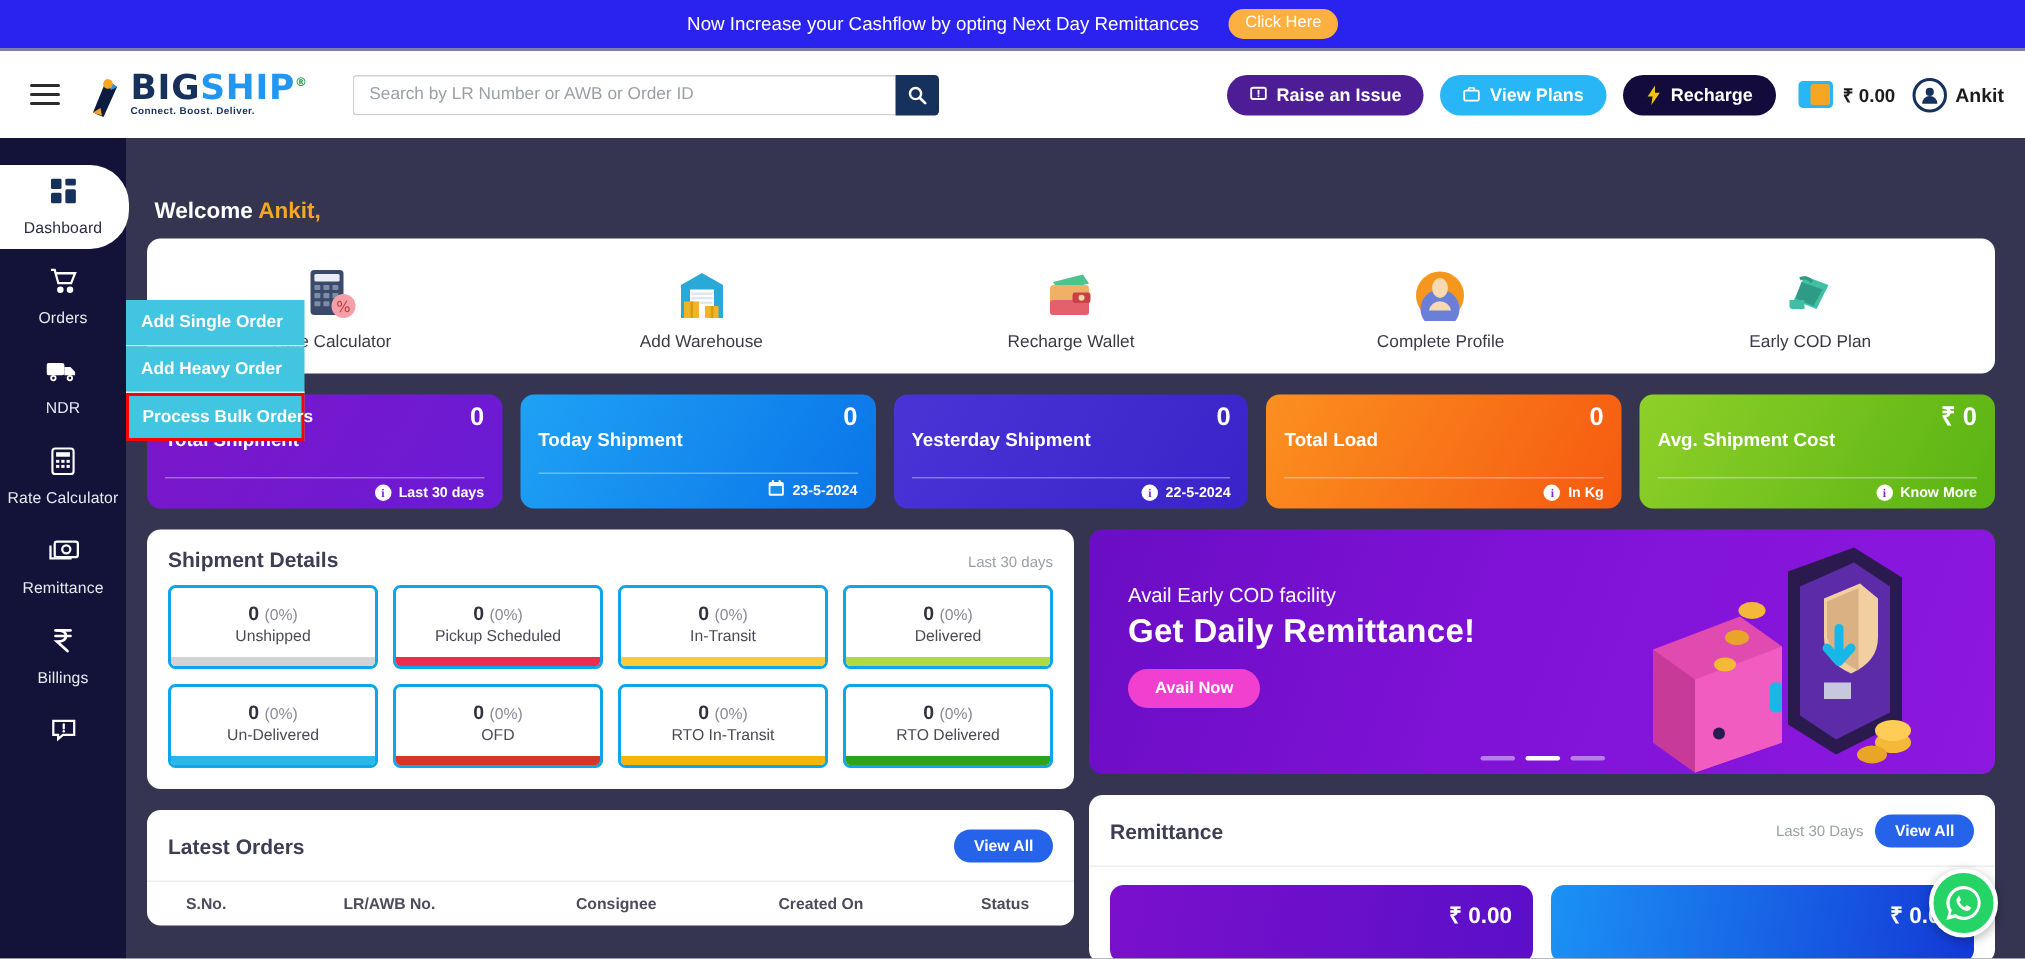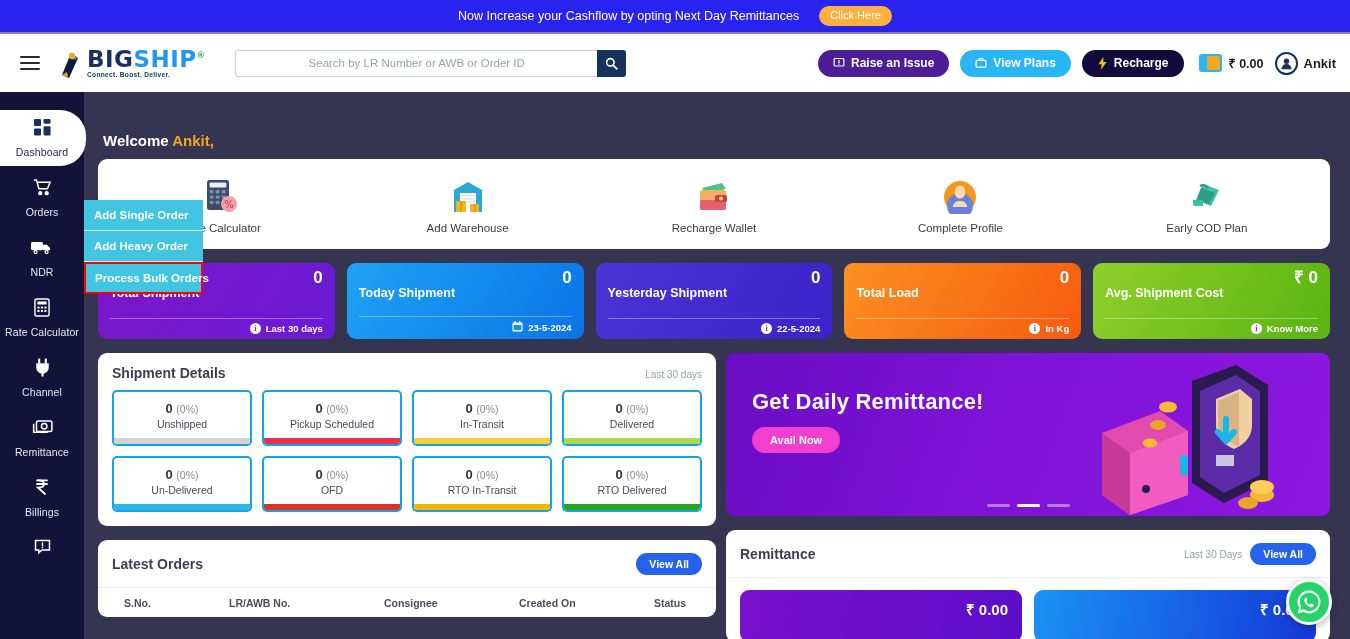--- a/index.html
+++ b/index.html
@@ -43,21 +43,21 @@
   .logo-title .dark { color: #16325c; }
   .logo-reg { font-size: 8px; vertical-align: super; color: #16a34a; }
   .logo-tag { font-size: 6.6px; color: #16325c; letter-spacing: .3px; margin-top: 1px; font-weight: bold; }
 
   .search-wrap { display: flex; align-items: center; }
   .search-input {
     width: 362px; height: 27px;
     border: 1px solid #ccd0d6; border-right: none;
     border-radius: 3px 0 0 3px;
     padding: 0 10px; font-size: 11.5px; color: #333;
-    font-family: "Liberation Sans", sans-serif; outline: none; text-align: center;
+    font-family: "Liberation Sans", sans-serif; outline: none;
   }
   .search-input::placeholder { color: #9aa0a6; }
   .search-btn {
     width: 29px; height: 27px; background: #16325c; border: none;
     border-radius: 0 3px 3px 0; color: #fff; cursor: pointer;
     display: flex; align-items: center; justify-content: center;
   }
 
   .header-right { margin-left: auto; display: flex; align-items: center; gap: 11px; }
   .pill {
@@ -387,31 +387,20 @@
               <rect x="11" y="9" width="2.3" height="2.1"></rect>
             <rect x="3.6" y="12.6" width="2.3" height="2.1"></rect>
               <rect x="7.3" y="12.6" width="2.3" height="2.1"></rect>
               <rect x="11" y="12.6" width="2.3" height="2.1"></rect>
           </g>
         </svg>
       </span>
       <span class="lbl">Rate Calculator</span>
     </div>
 
-    <div class="side-item">
-      <span class="ico">
-        <svg width="17" height="19" viewBox="0 0 18 20" fill="#fff">
-          <rect x="4.4" y="0.5" width="2.2" height="5"></rect>
-            <rect x="11.4" y="0.5" width="2.2" height="5"></rect>
-          <path d="M2.4 5.6 h13.2 v4.6 a6.6 6.6 0 0 1 -13.2 0 Z"></path>
-          <rect x="7.9" y="15.4" width="2.2" height="4.2"></rect>
-        </svg>
-      </span>
-      <span class="lbl">Channel</span>
-    </div>
 
     <div class="side-item">
       <span class="ico">
         <svg width="21" height="16" viewBox="0 0 22 17" fill="none" stroke="#fff" stroke-width="1.6">
           <rect x="4.6" y="2.2" width="16.4" height="11" rx="1.6"></rect>
           <circle cx="12.8" cy="7.7" r="2.9"></circle>
           <path d="M1.6 5 v9 h15"></path>
         </svg>
       </span>
       <span class="lbl">Remittance</span>
@@ -652,20 +641,21 @@
               <span>LR/AWB No.</span>
               <span>Consignee</span>
               <span>Created On</span>
               <span>Status</span>
             </div>
           </div>
         </div>
 
         <div class="col-r">
           <div class="promo-card">
+            <div class="promo-small">Avail Early COD facility</div>
             <div class="promo-big">Get Daily Remittance!</div>
             <button class="promo-cta">Avail Now</button>
             <div class="promo-art">
               <svg width="190" height="155" viewBox="0 0 190 155">
                 <path d="M96 18 L140 2 L172 22 L172 118 L128 140 L96 120 Z" fill="#2b1a4d"></path>
                 <path d="M104 28 L140 12 L164 28 L164 112 L128 130 L104 114 Z" fill="#5c2ba8"></path>
                 <path d="M120 36 L144 26 L156 36 L156 62 q0 16 -18 24 q-18 -8 -18 -24 Z" fill="#f2cfa0"></path>
                 <path d="M122 38 L143 29 L143 84 q-16 -7 -21 -22 Z" fill="#d9b183"></path>
                 <path d="M130 78 l0 -22 m0 22 l-8 -9 m8 9 l8 -9" stroke="#19b6e8" stroke-width="6" fill="none" stroke-linecap="round"></path>
                 <rect x="120" y="92" width="18" height="11" fill="#c7c7e0"></rect>

